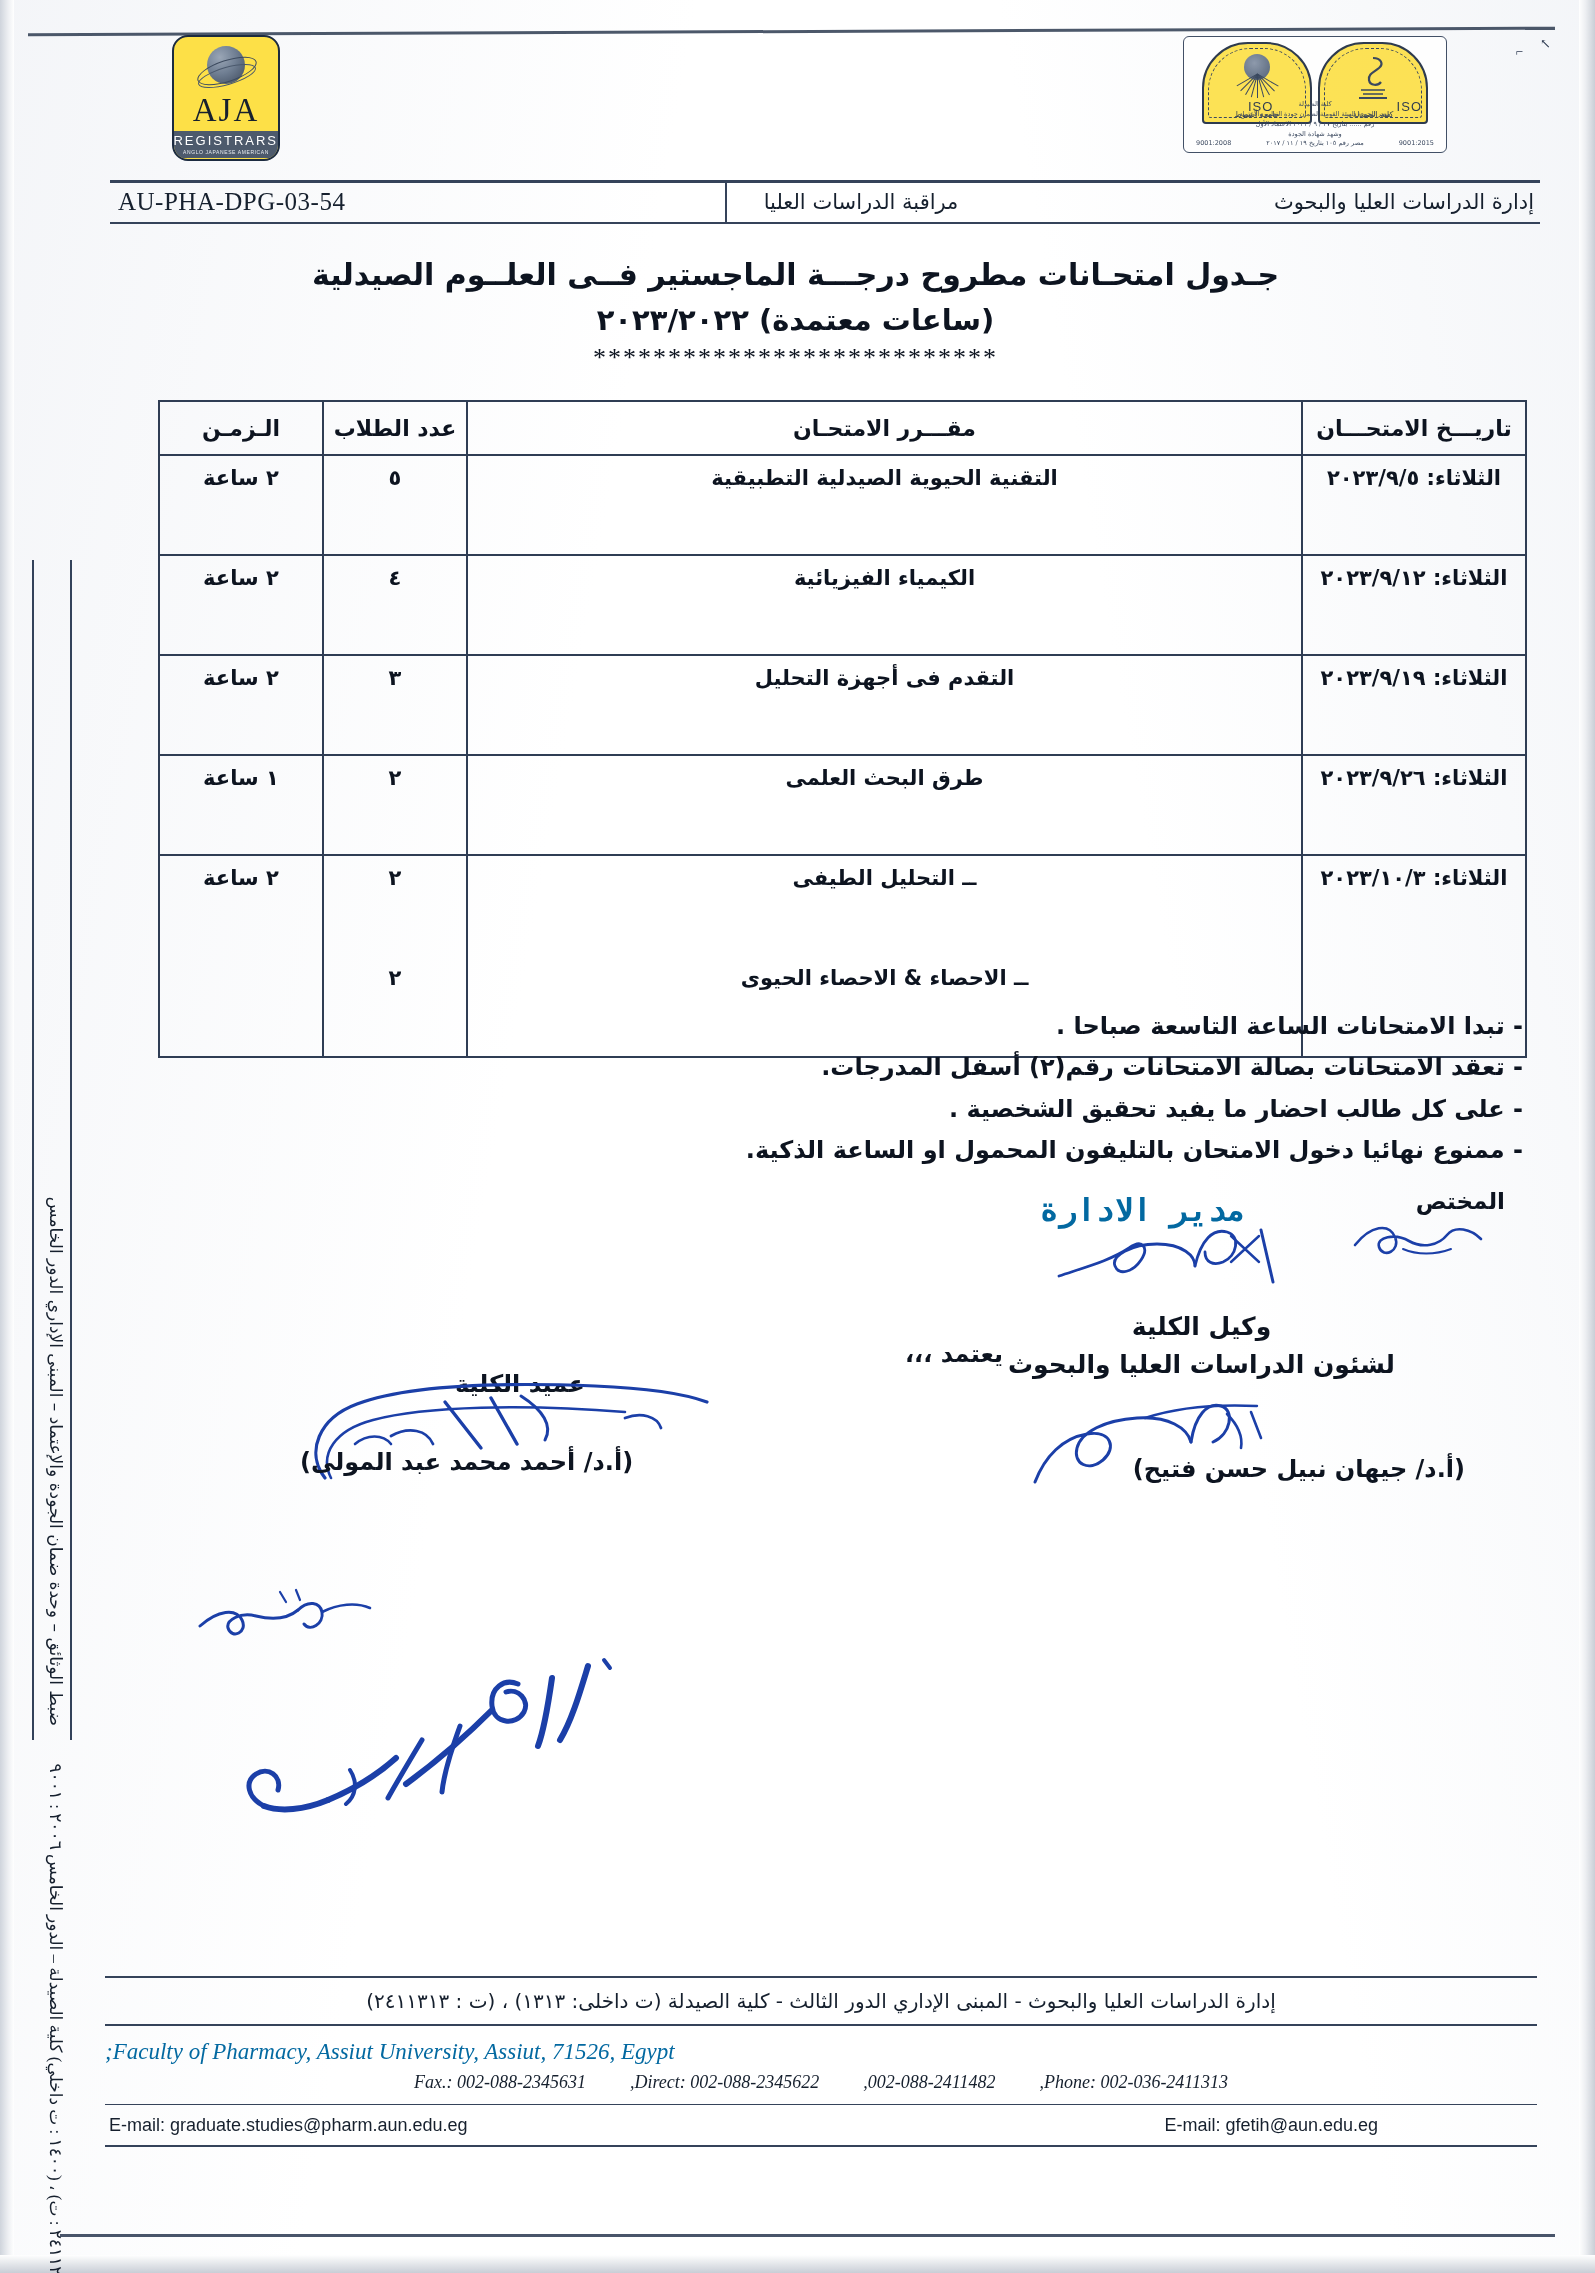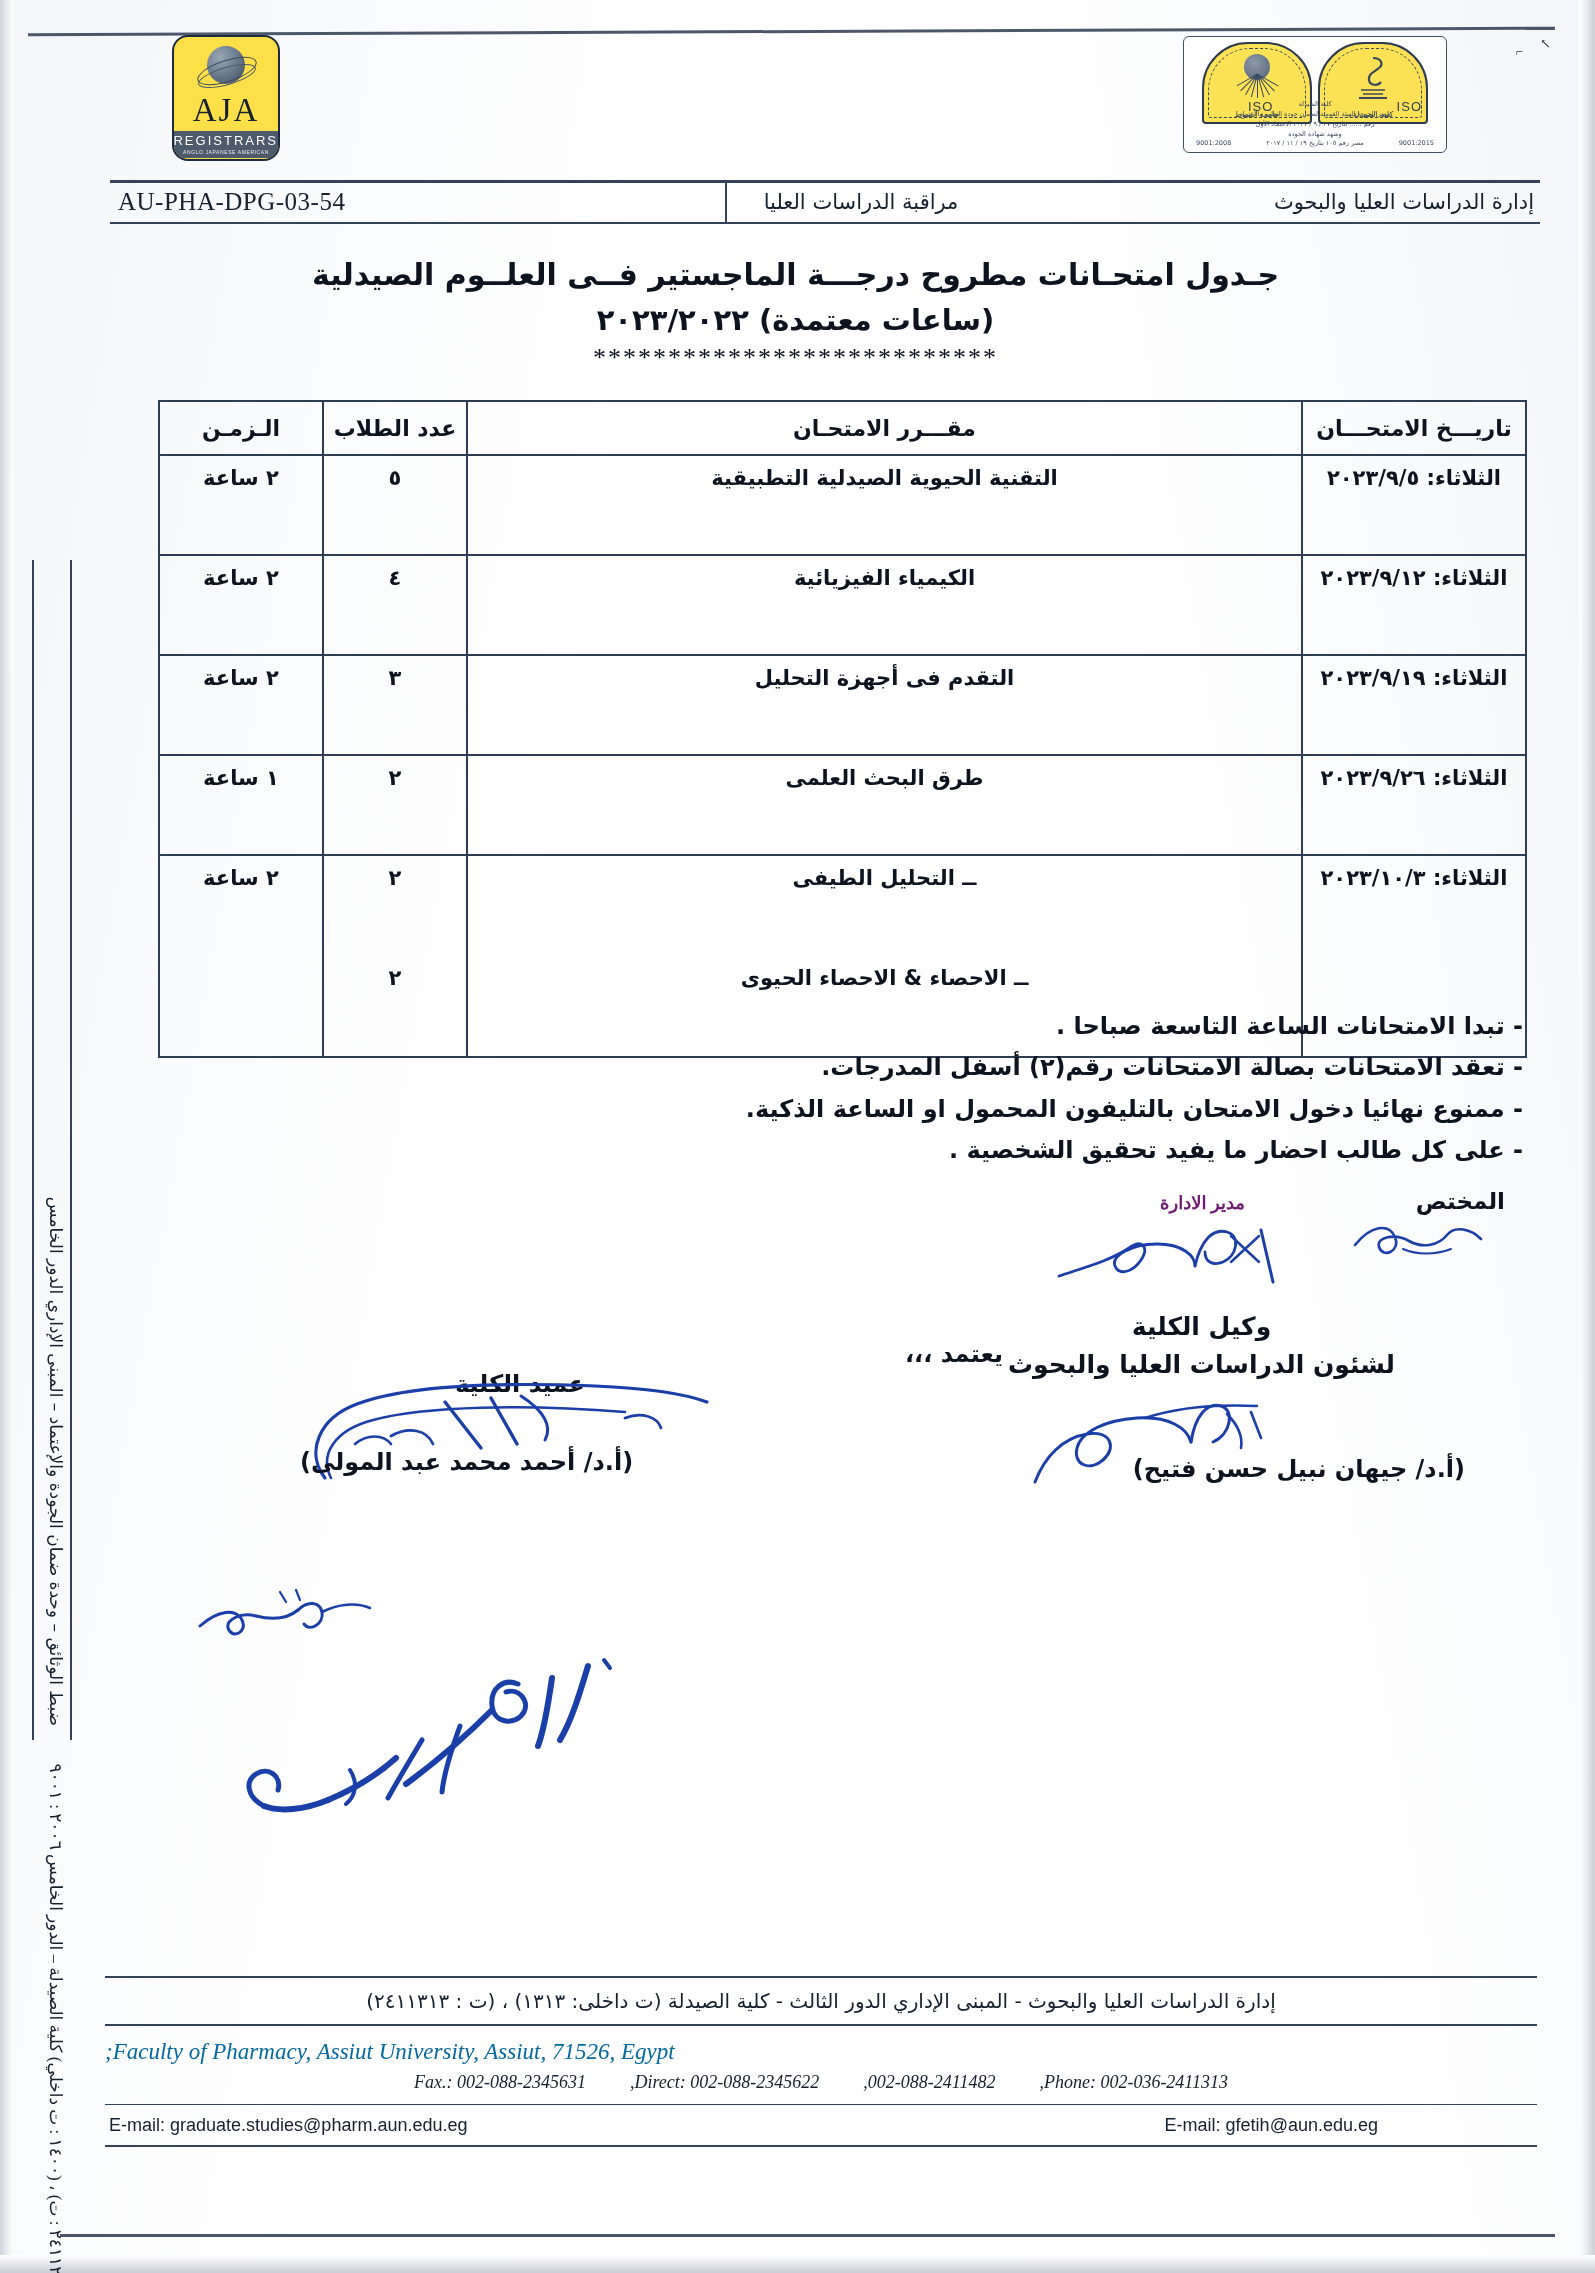--- a/index.html
+++ b/index.html
@@ -212,21 +212,21 @@
   }
   .notes div{white-space:nowrap;}
 
   
   .sig-specialist{
     position:absolute;right:90px;top:1188px;
     font-family:"DejaVu Sans",sans-serif;font-weight:bold;font-size:23px;color:#0d1420;
   }
   .sig-manager{
     position:absolute;right:350px;top:1192px;
-    font-family:Liberation Serif, serif;font-weight:bold;font-size:18px;color:#701a75;
+    font-family:Liberation Mono, monospace;font-weight:bold;font-size:31px;color:#0369a1;
   }
   .approve-word{
     position:absolute;left:905px;top:1340px;
     font-family:"DejaVu Sans",sans-serif;font-weight:bold;font-size:24px;color:#0d1420;
   }
   .vice-block{
     position:absolute;right:200px;top:1308px;text-align:center;
     font-family:"DejaVu Sans",sans-serif;font-weight:bold;font-size:25px;
     color:#0d1420;line-height:1.5;
   }
@@ -430,22 +430,22 @@
         <td class="cell-sub nt">ــ الاحصاء &amp; الاحصاء الحيوى</td>
         <td class="nt">٢</td>
         <td class="nt"></td>
       </tr>
     </tbody>
   </table>
 
   <div class="notes">
     <div>- تبدا الامتحانات الساعة التاسعة صباحا .</div>
     <div>- تعقد الامتحانات بصالة الامتحانات رقم(٢) أسفل المدرجات.</div>
+    <div>- على كل طالب احضار ما يفيد تحقيق الشخصية .</div>
     <div>- ممنوع نهائيا دخول الامتحان بالتليفون المحمول او الساعة الذكية.</div>
-    <div>- على كل طالب احضار ما يفيد تحقيق الشخصية .</div>
   </div>
 
   <div class="sig-specialist">المختص</div>
   <div class="sig-manager">مدير الادارة</div>
 
   <div class="ink" style="right:92px;top:1215px;width:160px;height:60px;">
     <svg width="160" height="60" viewBox="0 0 160 60">
       <path d="M12 30 C28 10 46 8 52 22 C58 36 40 44 36 32 C33 22 52 18 66 26 C80 34 96 30 104 20 C112 10 128 14 138 24" stroke-width="2.6"></path>
       <path d="M60 34 C74 40 92 40 108 34" stroke-width="2"></path>
     </svg>

